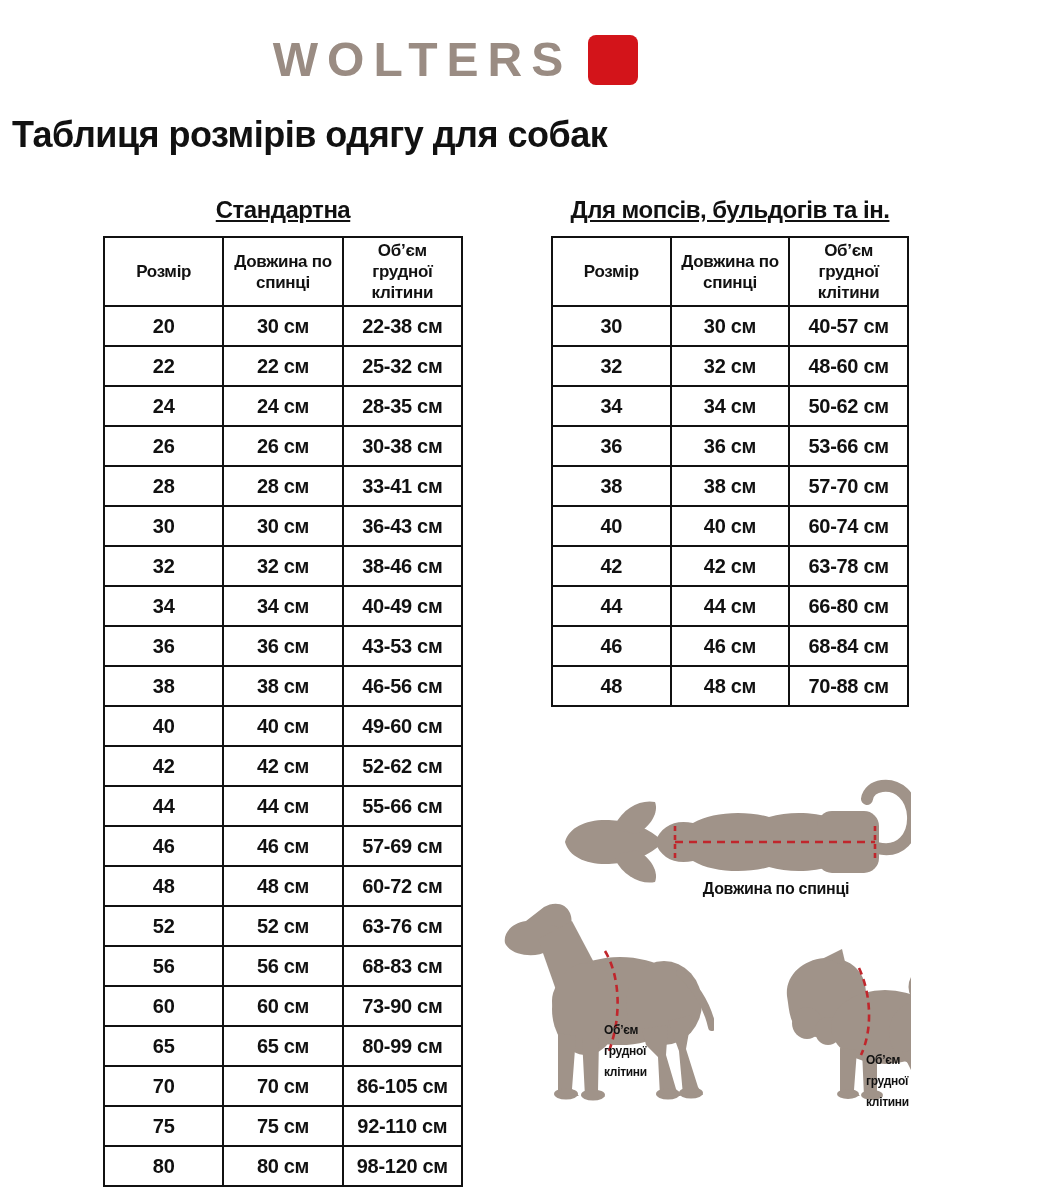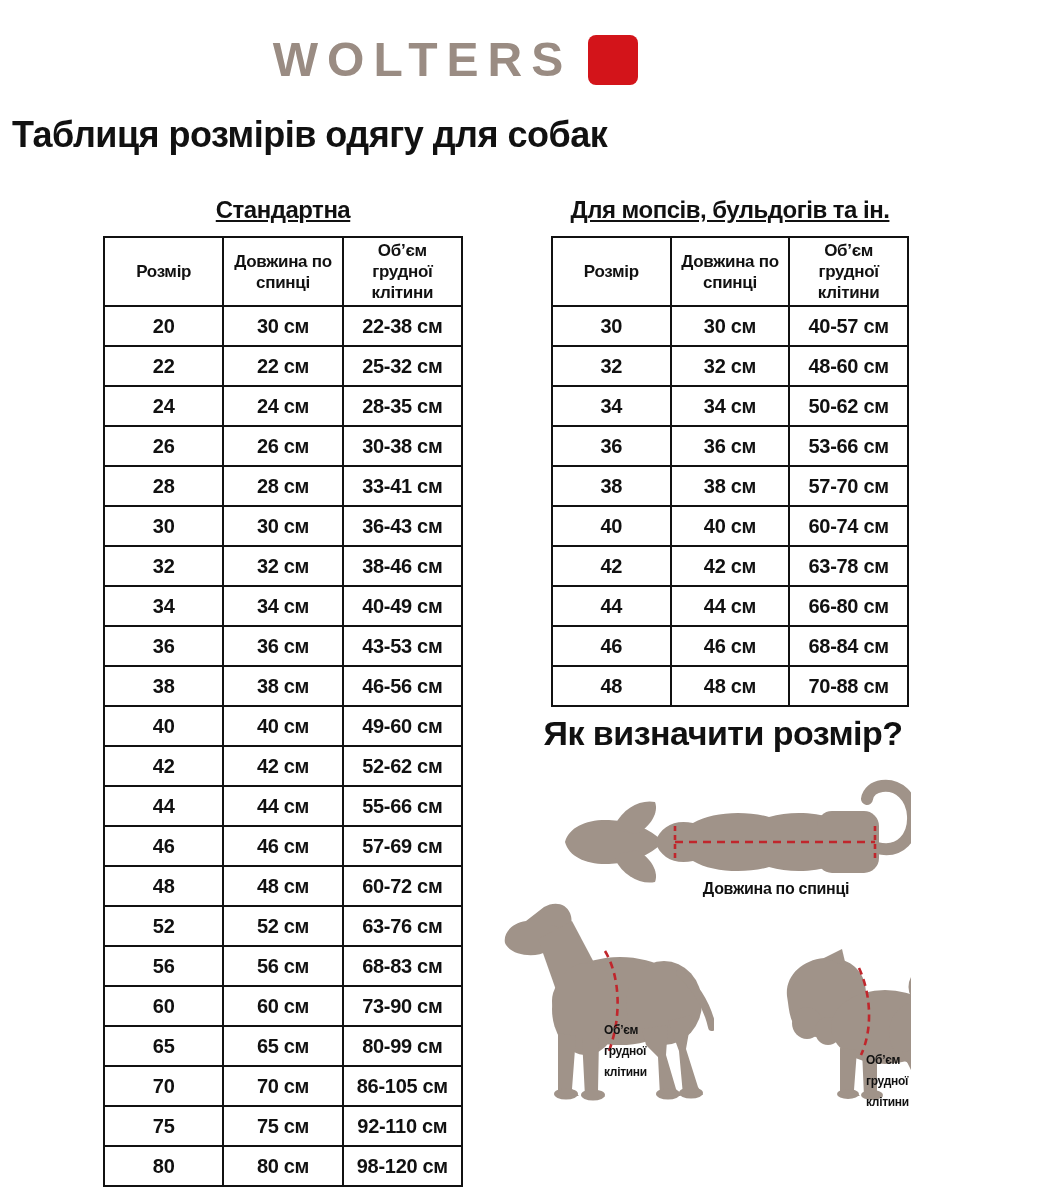--- a/index.html
+++ b/index.html
@@ -237,21 +237,20 @@
           </tr>
           <tr>
             <td>48</td>
             <td>48 см</td>
             <td>70-88 см</td>
           </tr>
         </tbody>
     </table>
   </section>
 
-  <h2 class="howto-title">Як визначити розмір?</h2>
 
   <div class="diagram dog-top">
     <svg width="360" height="122" viewBox="0 0 360 122">
       <g class="sil">
         <path d="M8,78 C12,63 30,55 52,56 C76,57 94,66 104,76 L104,80 C94,90 76,99 52,100 C30,101 12,93 8,78 Z"></path>
         <path d="M58,61 C66,44 84,35 98,38 C102,48 94,62 80,70 L62,66 Z"></path>
         <path d="M58,95 C66,112 84,121 98,118 C102,108 94,94 80,86 L62,90 Z"></path>
         <path d="M98,78 C104,62 118,55 136,59 C154,48 188,46 212,53 C232,47 258,48 274,54 L274,102 C258,108 232,109 212,103 C188,110 154,108 136,97 C118,101 104,94 98,78 Z"></path>
         <rect x="260" y="47" width="62" height="62" rx="15"></rect>
       </g>

